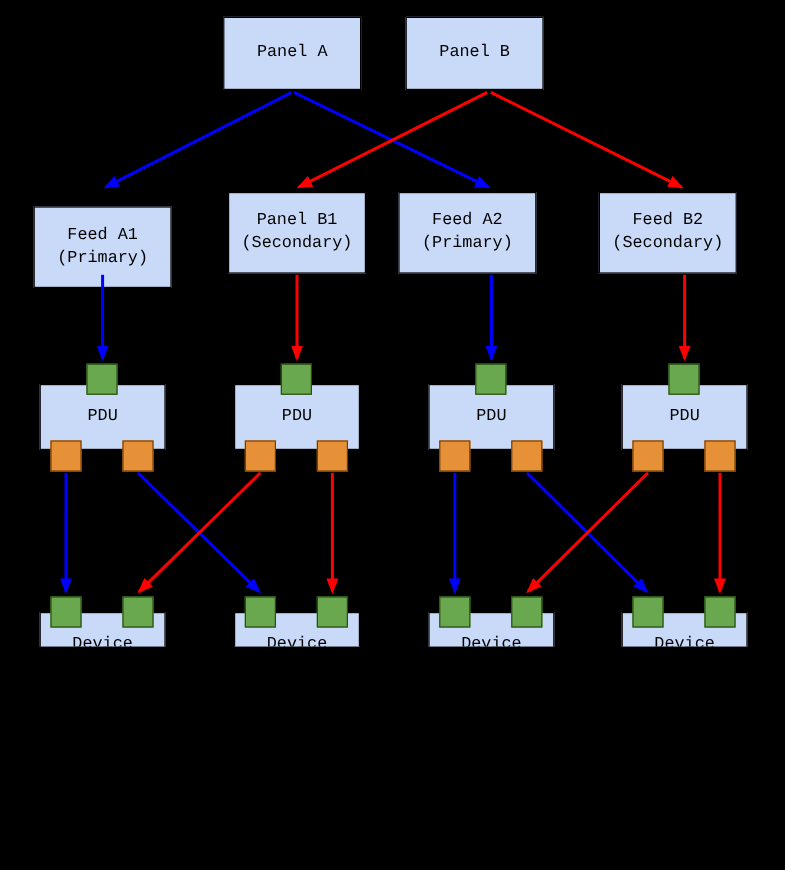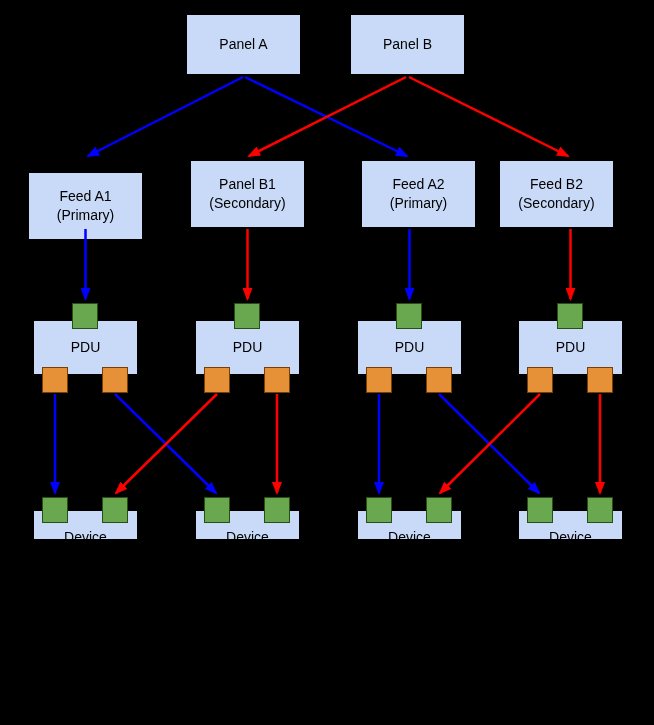--- a/index.html
+++ b/index.html
@@ -10,21 +10,21 @@
     --green-port-border:#274e13;
     --orange-port:#e69138;
     --orange-port-border:#783f04;
     --blue-line:#0000ff;
     --red-line:#ff0000;
     --text:#000000;
   }
   html,body{margin:0;padding:0;background:var(--background);}
   .stage{
     position:relative;width:654px;height:539px;background:var(--background);
-    font-family:Liberation Sans, sans-serif;overflow:hidden;
+    font-family:Liberation Mono, monospace;overflow:hidden;
   }
   .box{
     position:absolute;background:var(--box-fill);border:1px solid var(--box-border);
     display:flex;flex-direction:column;align-items:center;justify-content:center;
     color:var(--text);font-size:14px;text-align:center;box-sizing:border-box;
     line-height:1.35;
   }
   .port{position:absolute;width:26px;height:26px;box-sizing:border-box;}
   .port.green{background:var(--green-port);border:1px solid var(--green-port-border);}
   .port.orange{background:var(--orange-port);border:1px solid var(--orange-port-border);}
@@ -35,33 +35,33 @@
   .arrows line.legend{stroke-width:3px;}
 </style>
 </head>
 <body>
 
 <div class="stage">
 
   <div class="box" style="left:186px;top:14px;width:115px;height:61px">
     <span>Panel A</span>
   </div>
-  <div class="box" style="left:350px;top:14px;width:115px;height:61px">
+  <div class="box" style="left:338px;top:14px;width:115px;height:61px">
     <span>Panel B</span>
   </div>
 
   <div class="box" style="left:28px;top:172px;width:115px;height:68px">
     <span>Feed A1</span>
     <span>(Primary)</span>
   </div>
   <div class="box" style="left:190px;top:160px;width:115px;height:68px">
     <span>Panel B1</span>
     <span>(Secondary)</span>
   </div>
-  <div class="box" style="left:361px;top:160px;width:115px;height:68px">
+  <div class="box" style="left:332px;top:160px;width:115px;height:68px">
     <span>Feed A2</span>
     <span>(Primary)</span>
   </div>
   <div class="box" style="left:499px;top:160px;width:115px;height:68px">
     <span>Feed B2</span>
     <span>(Secondary)</span>
   </div>
 
   <div class="box" style="left:33px;top:320px;width:105px;height:55px">
     <span>PDU</span>

